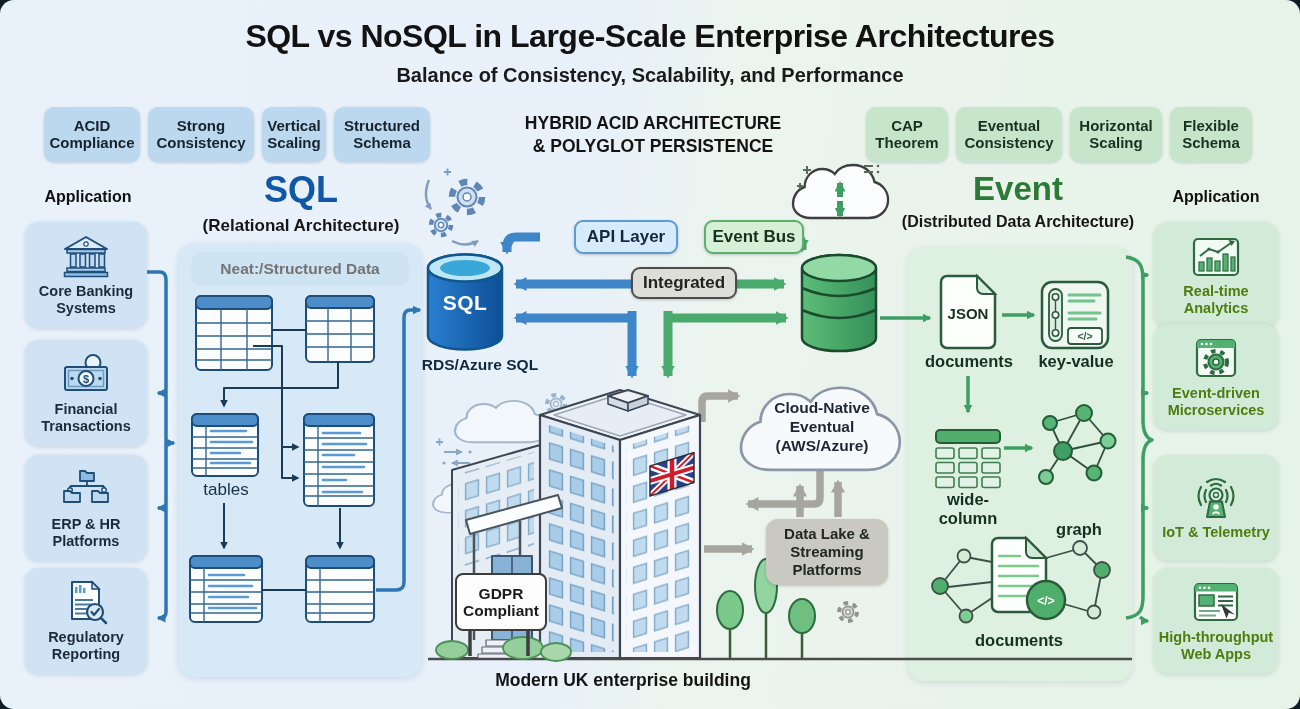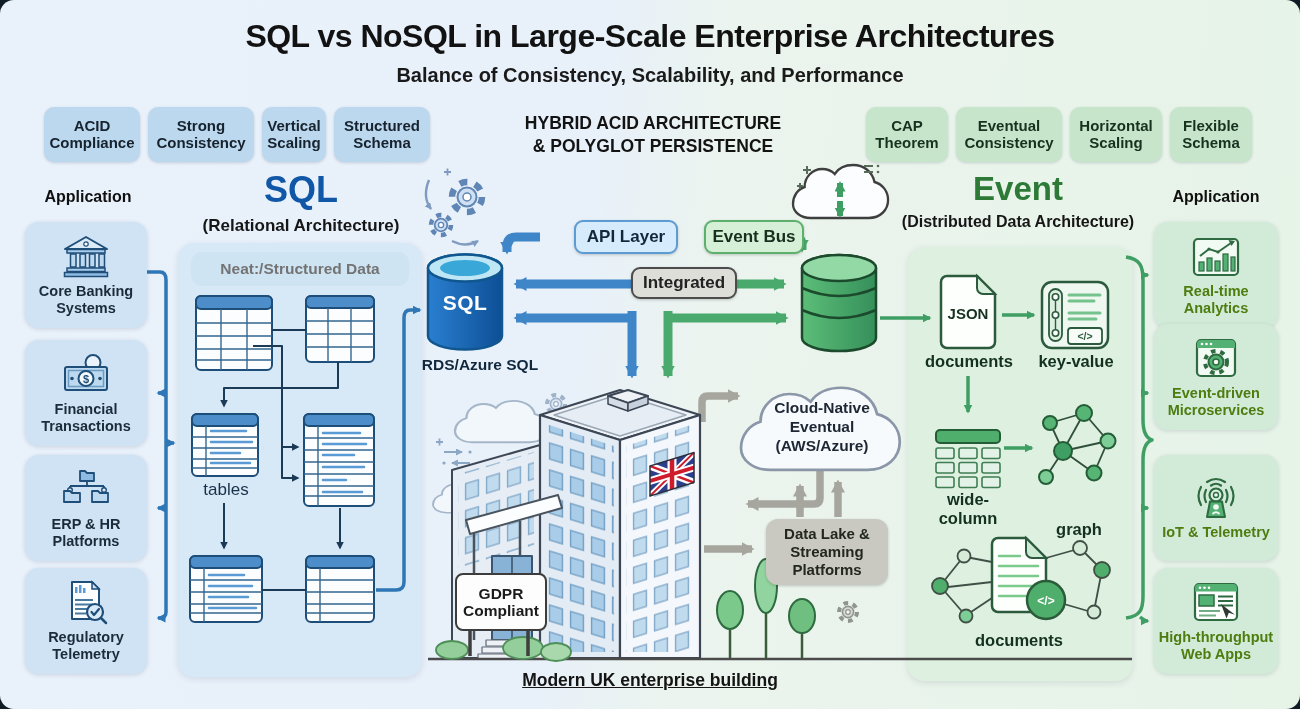--- a/index.html
+++ b/index.html
@@ -55,21 +55,21 @@
     border-radius:9px;box-shadow:0 1px 3px rgba(0,0,0,.2);margin-left:34px;}
   .ibox-api{left:540px;top:220px;width:104px;height:34px;background:#d6ebfb;border:2.3px solid #5d9bd3;color:#14283c;}
   .ibox-event{left:670px;top:220px;width:100px;height:34px;background:#d6efd7;border:2.3px solid #5cb06c;color:#15301d;}
   .ibox-int{left:597px;top:267px;width:106px;height:32px;background:#deded9;border:2.3px solid #4c4c4c;color:#222;text-align:right;}
 
   .cloud-label{left:756px;top:399px;width:132px;text-align:center;font-size:15.5px;font-weight:700;color:#1d2633;line-height:1.22;}
   .datalake{left:766px;top:519px;width:122px;height:66px;border-radius:12px;background:#c9c9c1;display:flex;align-items:center;
     justify-content:center;text-align:center;font-size:15px;font-weight:700;color:#23281f;line-height:1.18;box-shadow:0 1px 3px rgba(0,0,0,.2);}
   .gdpr{left:455px;top:573px;width:88px;height:54px;border-radius:8px;background:#fdfdfd;border:2.5px solid #3c3c3c;
     display:flex;align-items:center;justify-content:center;text-align:center;font-size:15.5px;font-weight:700;color:#1b1b1b;line-height:1.12;}
-  .caption{left:495px;top:670px;width:310px;text-align:center;font-size:17.5px;font-weight:700;color:#141414;text-decoration:underline;}
+  .caption{left:468px;top:670px;width:310px;text-align:center;font-size:17.5px;font-weight:700;color:#141414;}
 
   .nlabel{text-align:center;font-size:16.5px;font-weight:700;color:#14301f;}
 </style>
 </head>
 <body>
 
 <div class="canvas">
 
   <div class="abs z1 panel panel-sql"></div>
   <div class="abs z1 panel panel-nosql"></div>
@@ -455,21 +455,21 @@
       <path d="M12 2 h20 l7 7 v30 h-27 z" fill="#fdfeff" stroke="#1f4e79" stroke-width="2" stroke-linejoin="round"></path>
       <path d="M32 2 l7 7 h-7 z" fill="#cfe3f4" stroke="#1f4e79" stroke-width="1.5"></path>
       <rect x="15" y="7" width="2.5" height="6" fill="#5b9bd5"></rect>
         <rect x="19" y="5" width="2.5" height="8" fill="#5b9bd5"></rect>
         <rect x="23" y="8" width="2.5" height="5" fill="#5b9bd5"></rect>
       <path d="M15 20 H33 M15 24.5 H33 M15 29 H28 M15 33.5 H26" stroke="#48799f" stroke-width="1.8"></path>
       <circle cx="35" cy="32" r="8" fill="#d9eaf8" stroke="#1f4e79" stroke-width="2.2"></circle>
       <path d="M31.5 32 l2.5 3 l5 -6" fill="none" stroke="#1f4e79" stroke-width="2.2" stroke-linecap="round" stroke-linejoin="round"></path>
       <path d="M41 38 L46 43" stroke="#1f4e79" stroke-width="2.5" stroke-linecap="round"></path>
     </svg>
-    <span>Regulatory Telemetry</span>
+    <span>Regulatory Reporting</span>
   </div>
 
   <div class="abs z3 card card-green" style="left:1154px;top:222px;">
     <svg width="52" height="46" viewBox="0 0 52 46">
       <rect x="4" y="5" width="44" height="36" rx="4" fill="#f2faf4" stroke="#2e6b40" stroke-width="2.2"></rect>
       <g fill="#53b173" stroke="#2e6b40" stroke-width="1.2">
         <rect x="9" y="28" width="5" height="9"></rect>
           <rect x="17" y="24" width="5" height="13"></rect>
           <rect x="25" y="27" width="5" height="10"></rect>
           <rect x="33" y="20" width="5" height="17"></rect>

